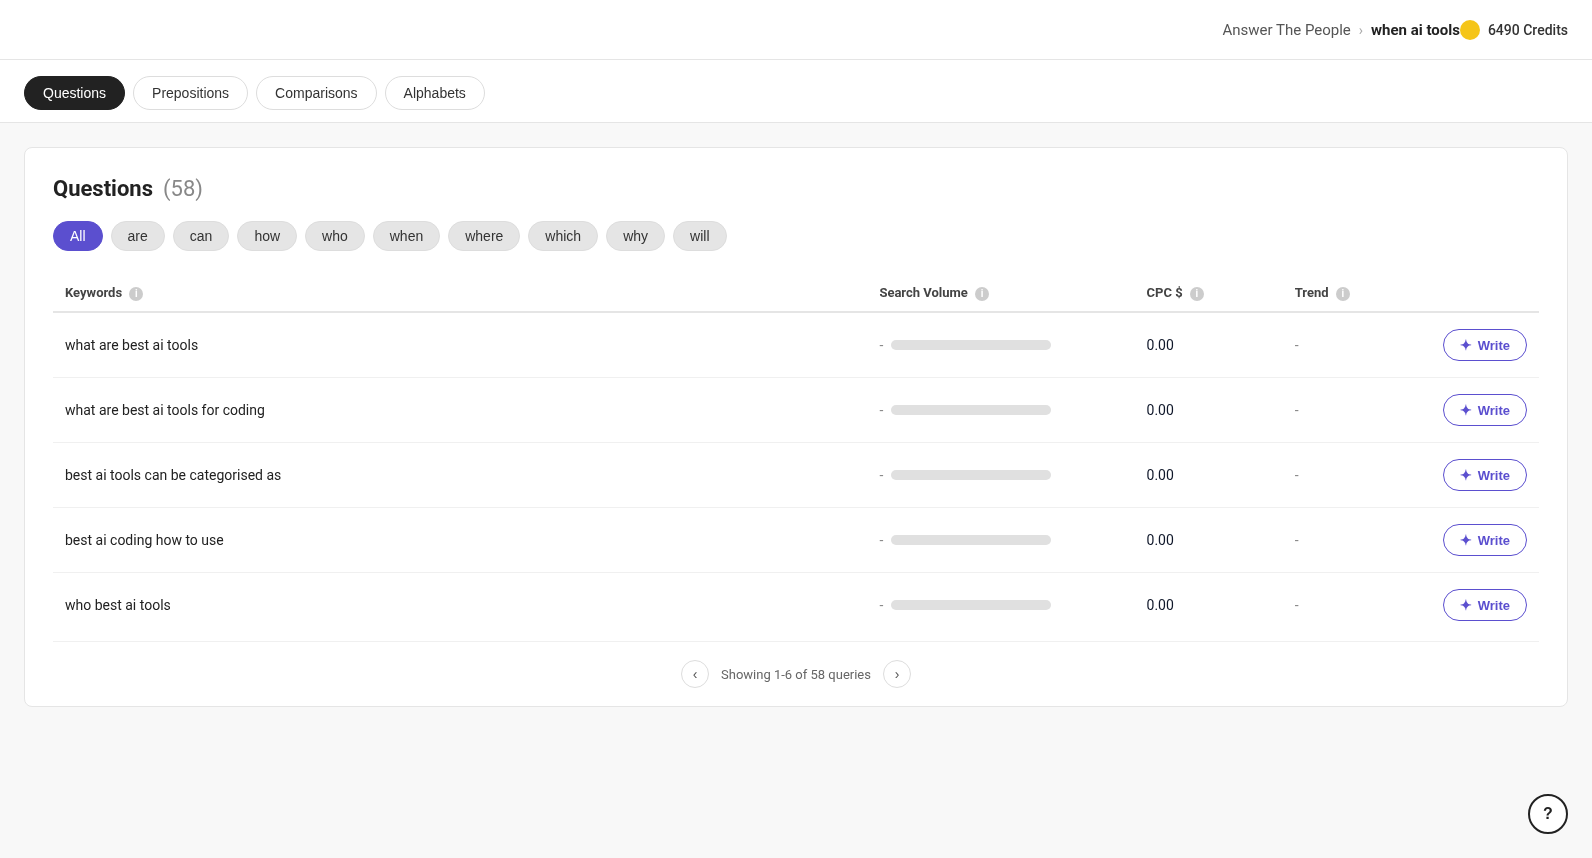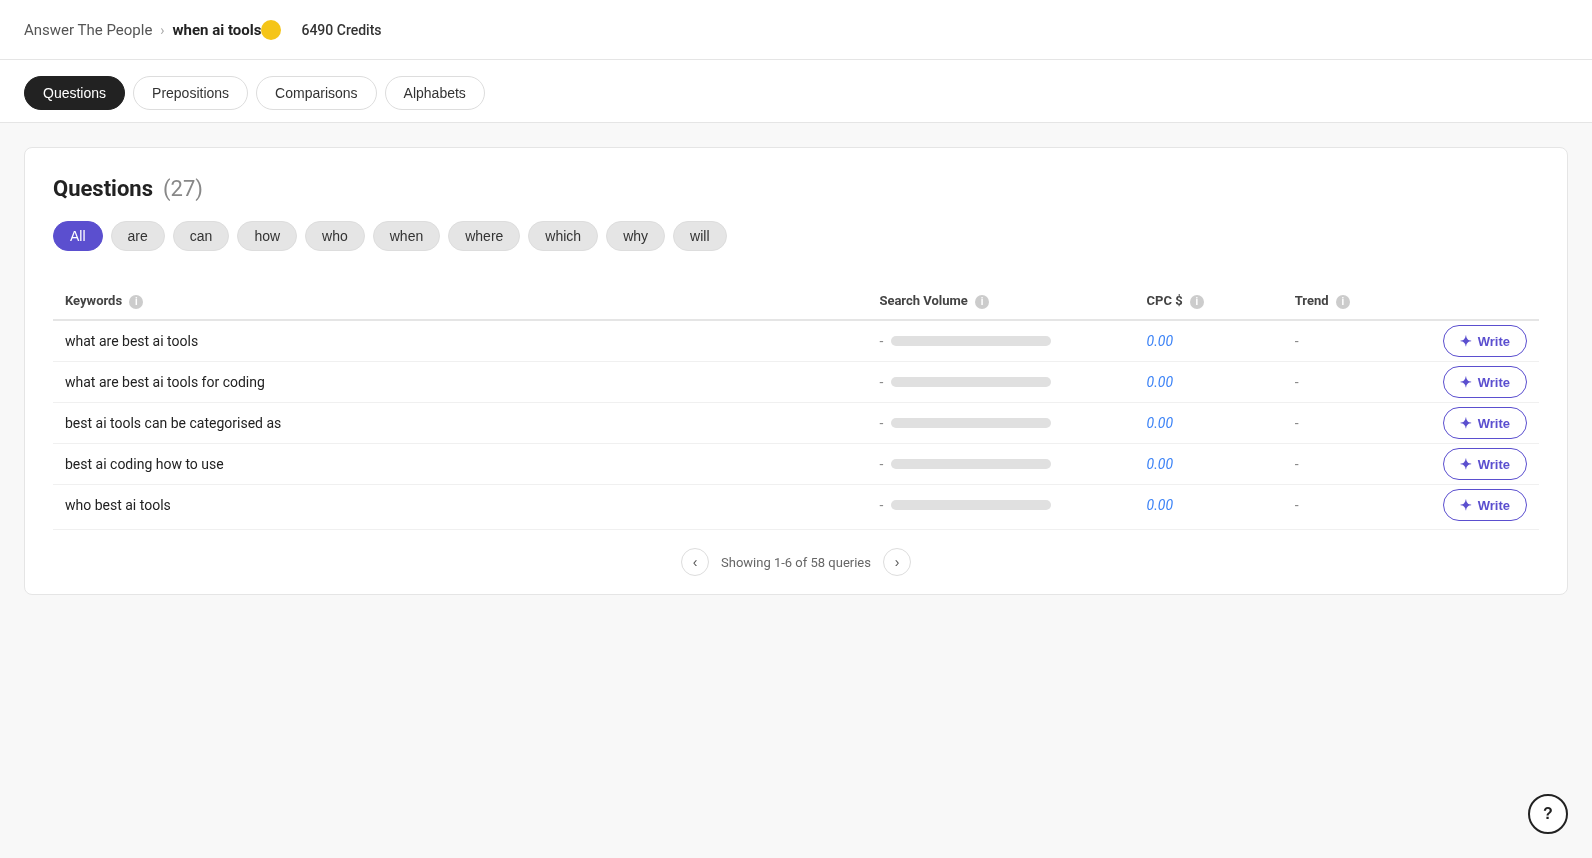--- a/index.html
+++ b/index.html
@@ -1,28 +1,28 @@
 <!DOCTYPE html>
 <html><head>
   <meta charset="utf-8">
   <style>
     * { box-sizing: border-box; margin: 0; padding: 0; }
     body { font-family: -apple-system, BlinkMacSystemFont, 'Segoe UI', Roboto, sans-serif; background: #f8f8f8; color: #222; font-size: 14px; }
 
     
     .header {
-      display: flex; align-items: center; justify-content: flex-start;
+      display: flex; align-items: center; justify-content: flex-end;
       background: #fff; border-bottom: 1px solid #e5e5e5;
       padding: 0 24px; height: 60px;
     }
     .header-left { display: flex; align-items: center; gap: 8px; }
     .header-app-name { color: #555; font-size: 15px; cursor: pointer; }
     .header-chevron { color: #aaa; font-size: 14px; }
     .header-search-term { font-weight: 700; font-size: 15px; color: #222; }
-    .header-credits { display: flex; align-items: center; gap: 20px; font-size: 14px; font-weight: 500; color: #333; }
+    .header-credits { display: flex; align-items: center; gap: 8px; font-size: 14px; font-weight: 500; color: #333; }
     .credits-dot { width: 20px; height: 20px; background: #f5c518; border-radius: 50%; display: inline-block; }
 
     
     .tabs-bar {
       background: #fff; padding: 16px 24px 0;
       display: flex; gap: 8px; border-bottom: 1px solid #e5e5e5;
     }
     .tab-btn {
       padding: 8px 18px; border-radius: 20px; border: 1.5px solid #ddd;
       background: #fff; cursor: pointer; font-size: 14px; color: #333;
@@ -36,47 +36,47 @@
       background: #fff; border: 1px solid #e5e5e5; border-radius: 8px;
       padding: 28px 28px 0;
     }
 
     
     .section-title { display: flex; align-items: baseline; gap: 10px; margin-bottom: 20px; }
     .section-title-text { font-size: 22px; font-weight: 700; color: #222; }
     .section-count { font-size: 22px; color: #888; font-weight: 400; }
 
     
-    .filter-pills { display: flex; gap: 8px; margin-bottom: 32px; flex-wrap: wrap; }
+    .filter-pills { display: flex; gap: 8px; margin-bottom: 24px; flex-wrap: wrap; }
     .pill {
       padding: 6px 16px; border-radius: 20px; border: 1.5px solid #ddd;
       background: #e5e5e5; cursor: pointer; font-size: 14px; color: #333;
       font-weight: 500; transition: background 0.15s;
     }
     .pill.active { background: #5b4fcf; color: #fff; border-color: #5b4fcf; }
 
     
     .table { width: 100%; border-collapse: collapse; }
     .table thead tr { border-bottom: 2px solid #e5e5e5; }
     .table th {
       padding: 10px 12px; text-align: left; font-size: 13px; font-weight: 700; color: #444;
     }
     .table th .info-icon {
       display: inline-block; width: 14px; height: 14px; border-radius: 50%;
       background: #ccc; color: #fff; font-size: 10px; text-align: center;
       line-height: 14px; margin-left: 4px; cursor: pointer;
     }
-    .table td { padding: 4px 12px; border-bottom: 1px solid #f0f0f0; vertical-align: middle; }
+    .table td { padding: 16px 12px; border-bottom: 1px solid #f0f0f0; vertical-align: middle; }
     .table tbody tr:last-child td { border-bottom: none; }
 
     .keyword-cell { font-size: 14px; color: #222; }
     .search-vol-cell { display: flex; align-items: center; gap: 8px; }
     .search-vol-dash { color: #888; }
     .search-vol-bar { height: 10px; border-radius: 5px; background: #e0e0e0; width: 160px; }
-    .cpc-cell { color: #3b82f6; font-style: italic; }
+    .cpc-cell { color: #0f172a; }
     .trend-cell { color: #888; }
 
     .write-btn {
       display: flex; align-items: center; gap: 6px;
       padding: 7px 16px; border: 1.5px solid #5b4fcf; border-radius: 20px;
       background: #fff; color: #5b4fcf; font-size: 13px; font-weight: 600;
       cursor: pointer; white-space: nowrap; transition: background 0.15s;
     }
     .write-icon { font-size: 14px; }
 
@@ -127,21 +127,21 @@
   <button class="tab-btn">Prepositions</button>
   <button class="tab-btn">Comparisons</button>
   <button class="tab-btn">Alphabets</button>
 </div>
 
 <div class="main">
   <div class="card">
 
     <div class="section-title">
       <span class="section-title-text">Questions</span>
-      <span class="section-count">(27)</span>
+      <span class="section-count">(58)</span>
     </div>
 
     <div class="filter-pills">
       <button class="pill active">All</button>
       <button class="pill">are</button>
       <button class="pill">can</button>
       <button class="pill">how</button>
       <button class="pill">who</button>
       <button class="pill">when</button>
       <button class="pill">where</button>

